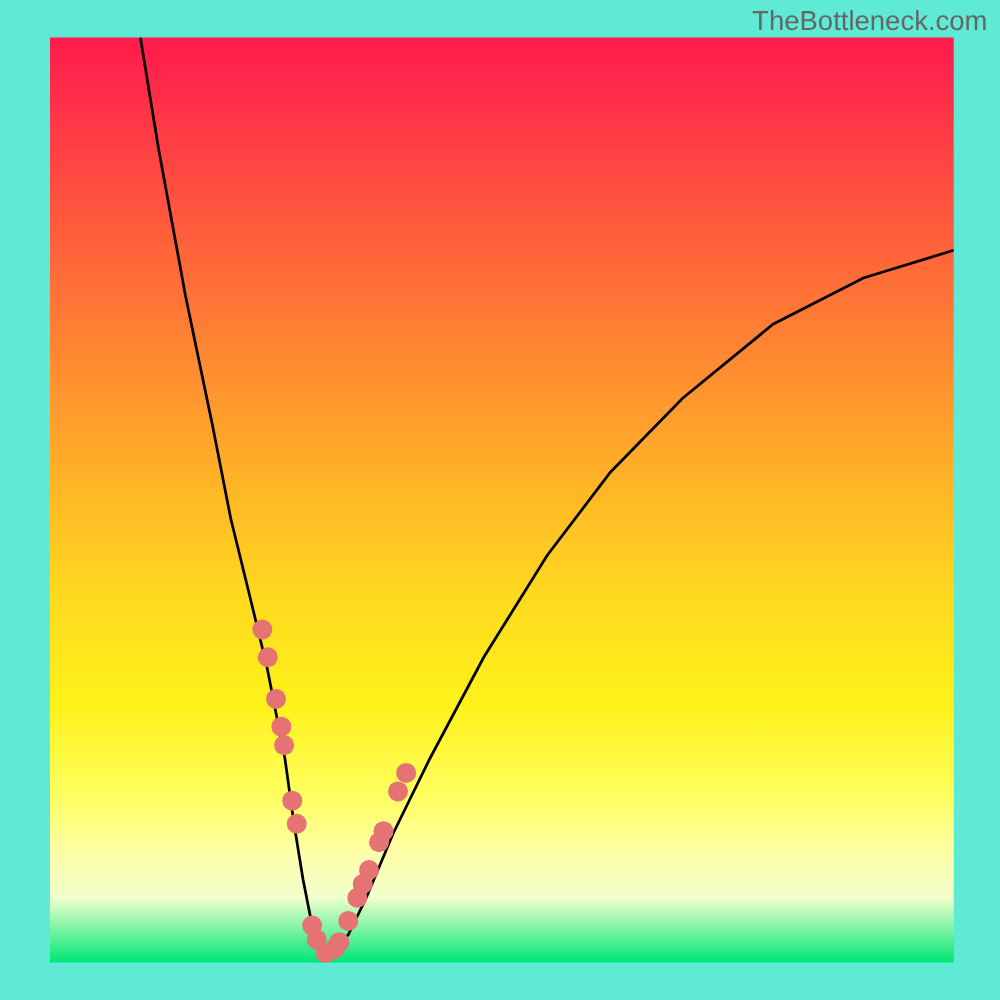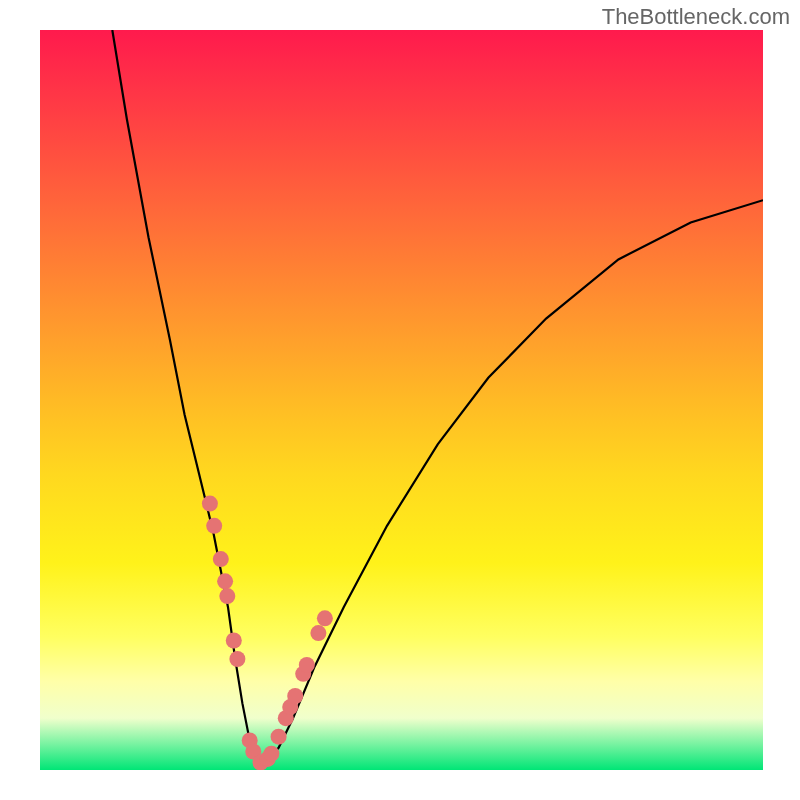--- a/index.html
+++ b/index.html
@@ -8,21 +8,21 @@
     width: 800px;
     height: 800px;
     overflow: hidden;
     background: #000;
     font-family: Arial, Helvetica, sans-serif;
   }
   .frame {
     position: absolute;
     left: 0; top: 0;
     width: 800px; height: 800px;
-    background: #ffffff;
+    background: #5eead4;
   }
   .plot {
     position: absolute;
     left: 40px;
     top: 30px;
     width: 723px;
     height: 740px;
     background: linear-gradient(to bottom,
       #ff1a4d 0%,
       #ff3a45 10%,

